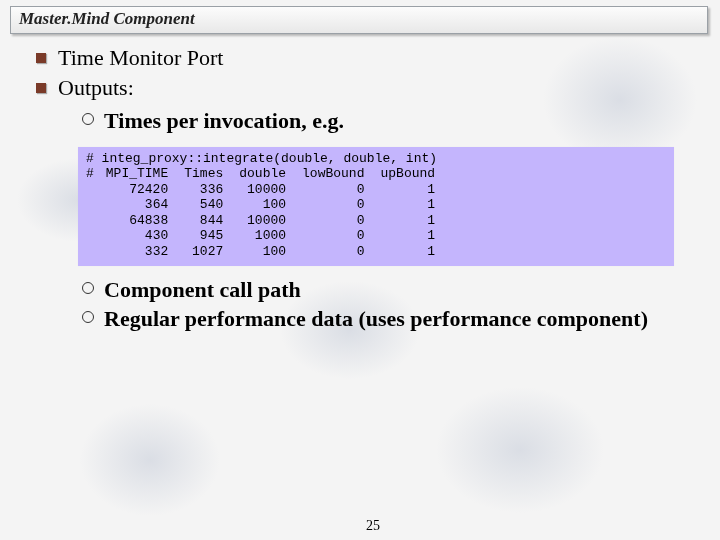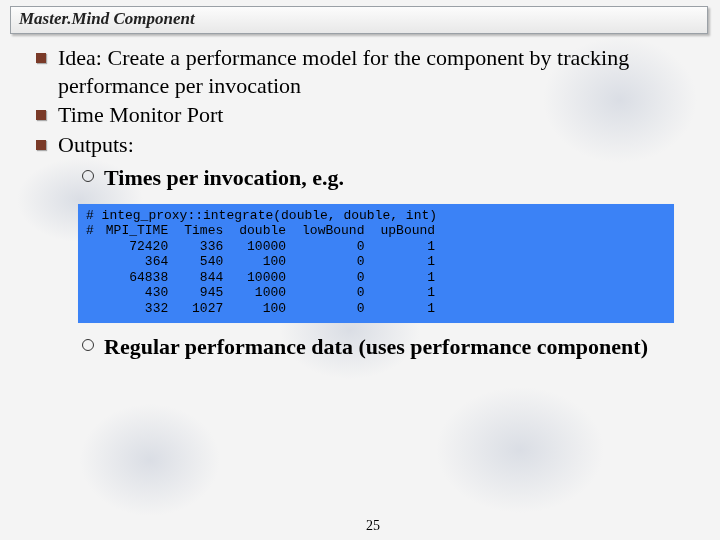--- a/index.html
+++ b/index.html
@@ -78,21 +78,21 @@
     width: 12px;
     height: 12px;
     border: 1.5px solid #333;
     border-radius: 50%;
     box-sizing: border-box;
     background: transparent;
   }
   .code-block {
     margin: 12px 0 10px 60px;
     width: 580px;
-    background: #3b82f6;
+    background: #c4b5fd;
     padding: 4px 8px 6px 8px;
     font-family: "Courier New", Courier, monospace;
     font-size: 13px;
     line-height: 1.2;
     color: #000;
     box-shadow: 0 0 1px rgba(0,0,0,0.05);
   }
   .code-block table {
     border-collapse: collapse;
   }
@@ -120,21 +120,20 @@
 </style>
 </head>
 <body>
 
 <div class="title-bar" data-name="title-bar">
   <div class="title-text" data-name="slide-title">Master.Mind Component</div>
 </div>
 
 <div class="body" data-name="slide-body">
   <ul class="main" data-name="main-bullet-list">
-    <li data-name="bullet-idea">Idea: Create a performance model for the component by tracking performance per invocation</li>
     <li data-name="bullet-monitor-port">Time Monitor Port</li>
     <li data-name="bullet-outputs">
       <span data-name="bullet-outputs-label">Outputs:</span>
       <ul class="sub" data-name="sub-bullet-list-1">
         <li data-name="subbullet-times">Times per invocation, e.g.</li>
       </ul>
     </li>
   </ul>
 
   <div class="code-block" data-name="code-block">
@@ -192,20 +191,21 @@
             <td data-name="cell-c5">1</td>
           </tr>
         </tbody>
     </table>
   </div>
 
   <ul class="main" style="margin-top:0;" data-name="main-bullet-list-continued">
     <li style="list-style:none;padding-left:22px;" data-name="bullet-outputs-cont">
 
       <ul class="sub" style="margin-top:0;" data-name="sub-bullet-list-2">
+        <li data-name="subbullet-callpath">Component call path</li>
         <li data-name="subbullet-perfdata">Regular performance data (uses performance component)</li>
       </ul>
     </li>
   </ul>
 </div>
 
 <style>
   ul.main > li[data-name="bullet-outputs-cont"]::before { display:none; }
 </style>
 

